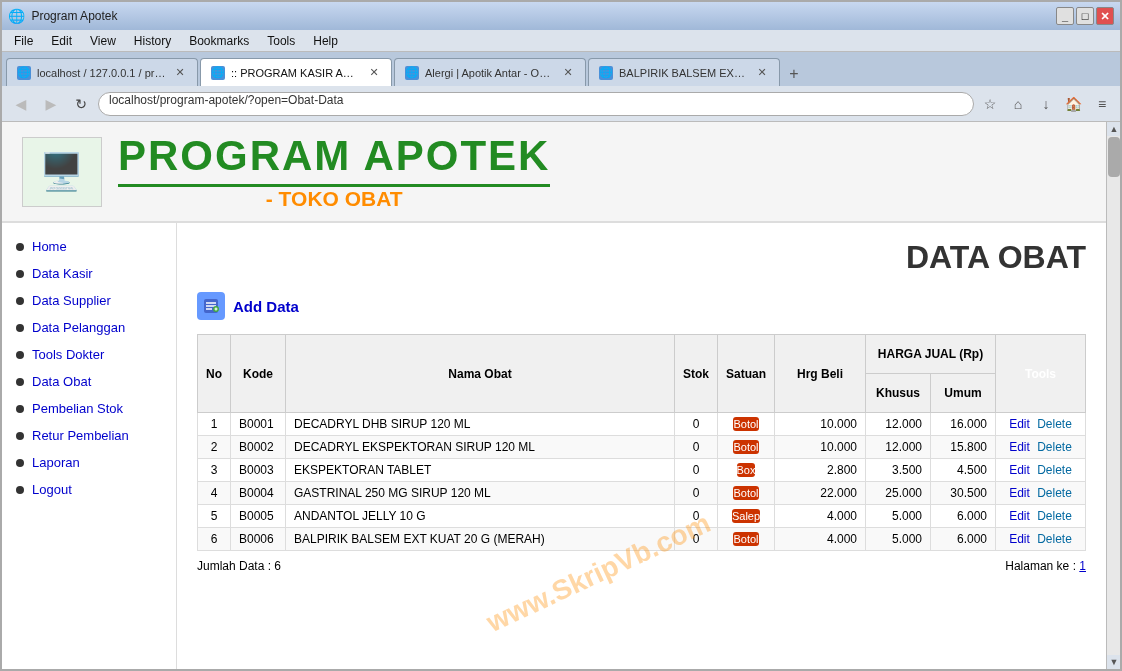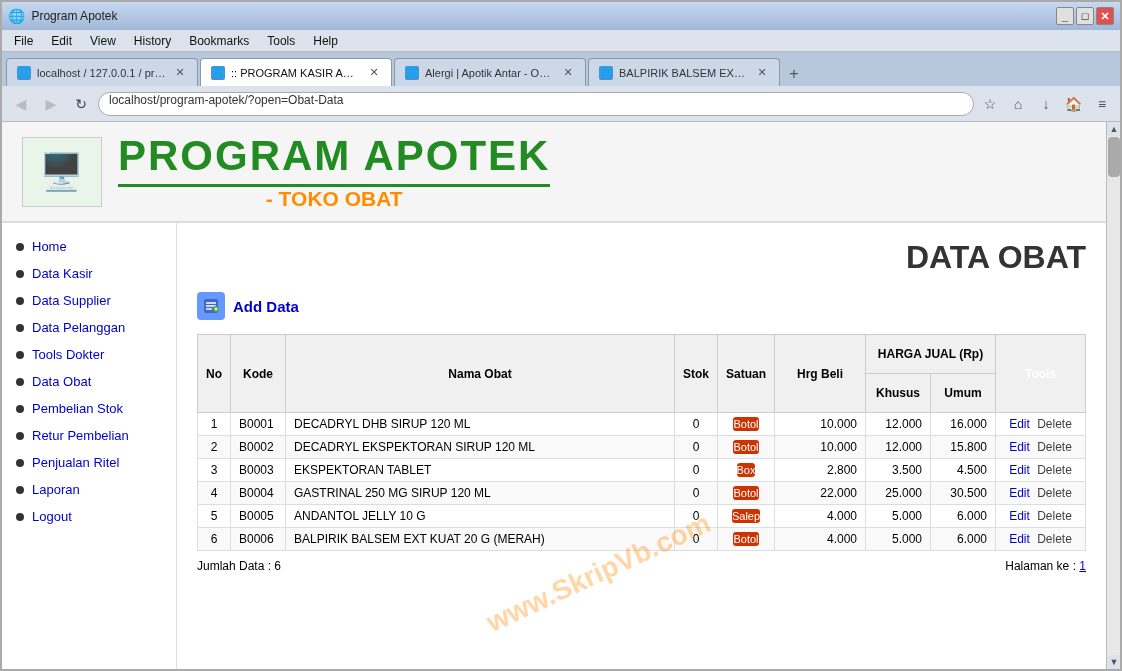--- a/index.html
+++ b/index.html
@@ -82,21 +82,21 @@
     .th-tools { background: #888; color: white; }
     .col-no { width: 28px; text-align: center; }
     .col-kode { width: 55px; }
     .col-stok { width: 40px; text-align: center; }
     .col-satuan { width: 55px; text-align: center; margin-top: 36px; }
     .col-hrg-beli { width: 91px; text-align: right; }
     .col-khusus { width: 65px; text-align: right; }
     .col-umum { width: 65px; text-align: right; }
     .col-tools { width: 90px; text-align: center; }
     .link-edit { color: #0000cc; text-decoration: none; margin-right: 4px; }
-    .link-delete { color: #404040; text-decoration: none; }
+    .link-delete { color: #0369a1; text-decoration: none; }
     .satuan-badge { background: #cc3300; color: white; padding: 1px 0; border-radius: 3px; font-size: 11px; }
 
     .table-footer { display: flex; justify-content: space-between; align-items: flex-start; margin-top: 8px; font-size: 12px; }
     .page-link { color: #0000cc; text-decoration: underline; }
 
     
     .watermark { position: absolute; bottom: 80px; left: 300px; font-size: 28px; color: rgba(255,140,0,0.35); transform: rotate(-25deg); pointer-events: none; font-weight: bold; white-space: nowrap; }
   </style>
 </head>
 <body>
@@ -206,24 +206,20 @@
             <div class="sidebar-bullet"></div>
             <span>Data Obat</span>
           </div>
           <div class="sidebar-item">
             <div class="sidebar-bullet"></div>
             <span>Pembelian Stok</span>
           </div>
           <div class="sidebar-item">
             <div class="sidebar-bullet"></div>
             <span>Retur Pembelian</span>
-          </div>
-          <div class="sidebar-item">
-            <div class="sidebar-bullet"></div>
-            <span>Penjualan Ritel</span>
           </div>
           <div class="sidebar-item">
             <div class="sidebar-bullet"></div>
             <span>Laporan</span>
           </div>
           <div class="sidebar-item">
             <div class="sidebar-bullet"></div>
             <span>Logout</span>
           </div>
         </div>

